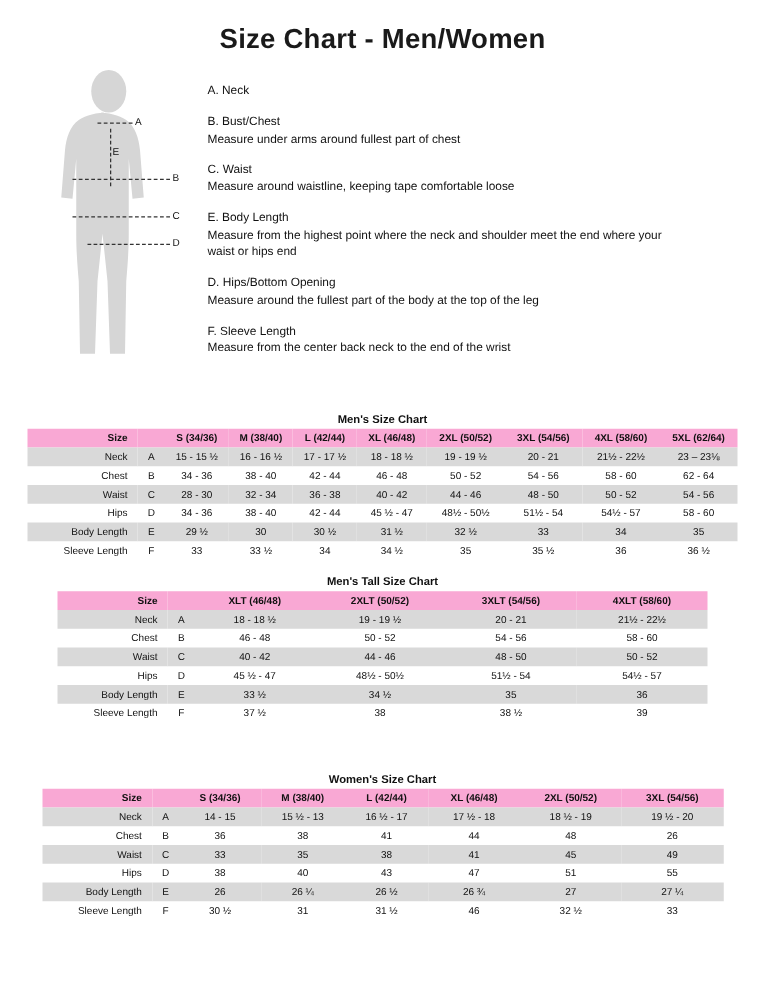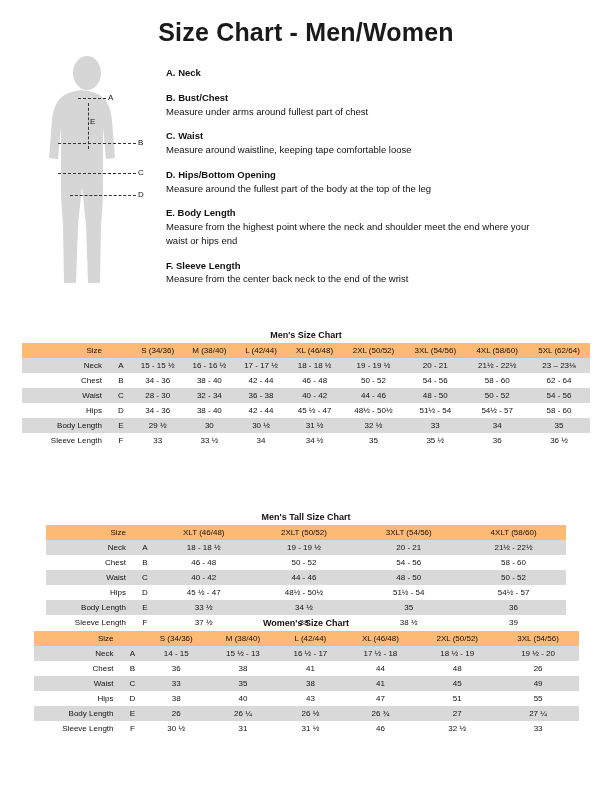--- a/index.html
+++ b/index.html
@@ -19,21 +19,21 @@
     position: relative;
     width: 612px;
     height: 792px;
   }
   .title {
     position: absolute;
     top: 18px;
     left: 0;
     width: 612px;
     text-align: center;
-    font-size: 25px;
+    font-size: 22px;
     font-weight: bold;
     letter-spacing: 0.2px;
     color: #1a1a1a;
   }
   
   .figure {
     position: absolute;
     left: 30px;
     top: 55px;
     width: 130px;
@@ -65,21 +65,21 @@
     left: 166px;
     top: 66px;
     width: 380px;
     font-size: 9.5px;
     line-height: 1.45;
   }
   .desc-block {
     margin-bottom: 11px;
   }
   .desc-title {
-    font-weight: bold;
+    font-weight: normal;
     display: block;
   }
   .desc-text {
     display: block;
   }
   
   .chart {
     position: absolute;
     left: 22px;
     width: 568px;
@@ -97,34 +97,34 @@
   }
   td, th {
     padding: 3px 2px;
     text-align: center;
     font-weight: normal;
   }
   tr.shade td {
     background: #d9d9d9;
   }
   thead td {
-    font-weight: normal;
-    background: #fdba74;
+    font-weight: bold;
+    background: #f9a8d4;
   }
   td.rowlabel {
     text-align: right;
     padding-right: 8px;
     width: 78px;
   }
   td.rowcode {
     text-align: center;
     width: 18px;
   }
   #mens-chart { top: 330px; }
-  #mens-tall-chart { top: 512px; }
+  #mens-tall-chart { top: 460px; }
   #womens-chart { top: 618px; }
   #mens-tall-chart table, #womens-chart table { }
   .narrow-wrap { width: 520px; margin: 0 auto; }
   .narrow-wrap-w { width: 545px; margin: 0 auto; }
 </style>
 </head>
 <body>
 
 <div class="page">
 
@@ -171,26 +171,26 @@
     </div>
     <div class="desc-block">
       <span class="desc-title">B. Bust/Chest</span>
       <span class="desc-text">Measure under arms around fullest part of chest</span>
     </div>
     <div class="desc-block">
       <span class="desc-title">C. Waist</span>
       <span class="desc-text">Measure around waistline, keeping tape comfortable loose</span>
     </div>
     <div class="desc-block">
+      <span class="desc-title">E. Body Length</span>
+      <span class="desc-text">Measure from the highest point where the neck and shoulder meet the end where your waist or hips end</span>
+    </div>
+    <div class="desc-block">
       <span class="desc-title">D. Hips/Bottom Opening</span>
       <span class="desc-text">Measure around the fullest part of the body at the top of the leg</span>
-    </div>
-    <div class="desc-block">
-      <span class="desc-title">E. Body Length</span>
-      <span class="desc-text">Measure from the highest point where the neck and shoulder meet the end where your waist or hips end</span>
     </div>
     <div class="desc-block">
       <span class="desc-title">F. Sleeve Length</span>
       <span class="desc-text">Measure from the center back neck to the end of the wrist</span>
     </div>
   </div>
 
   <div class="chart" id="mens-chart">
     <div class="chart-title">Men's Size Chart</div>
     <table>

